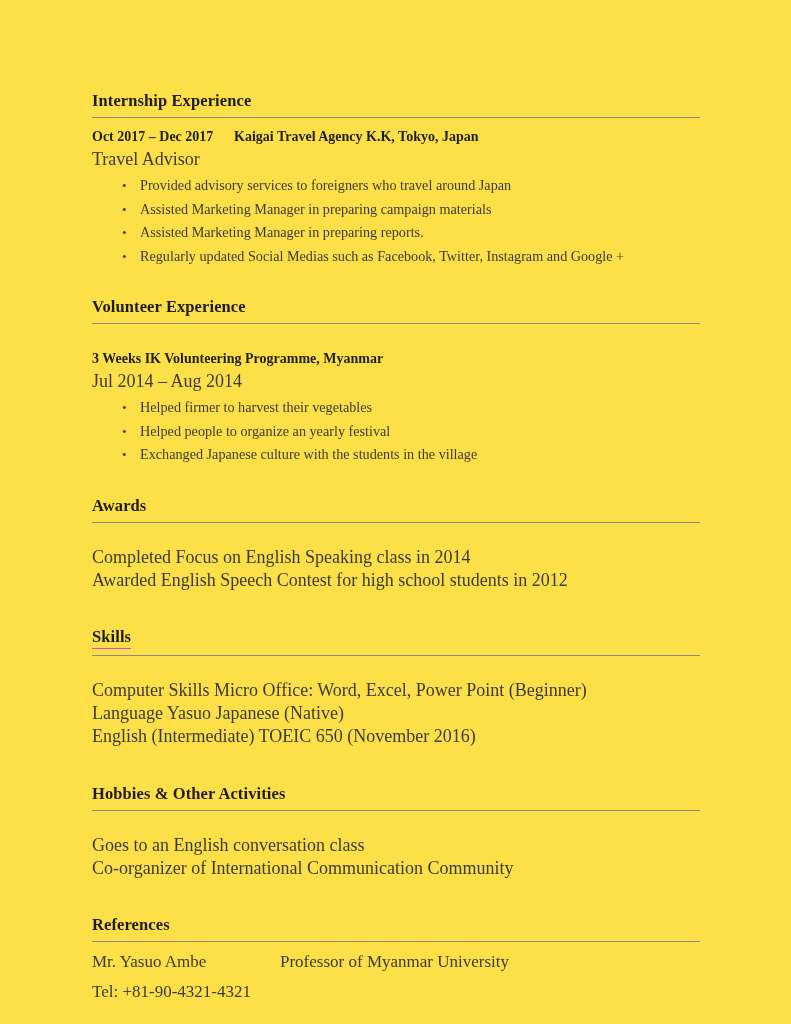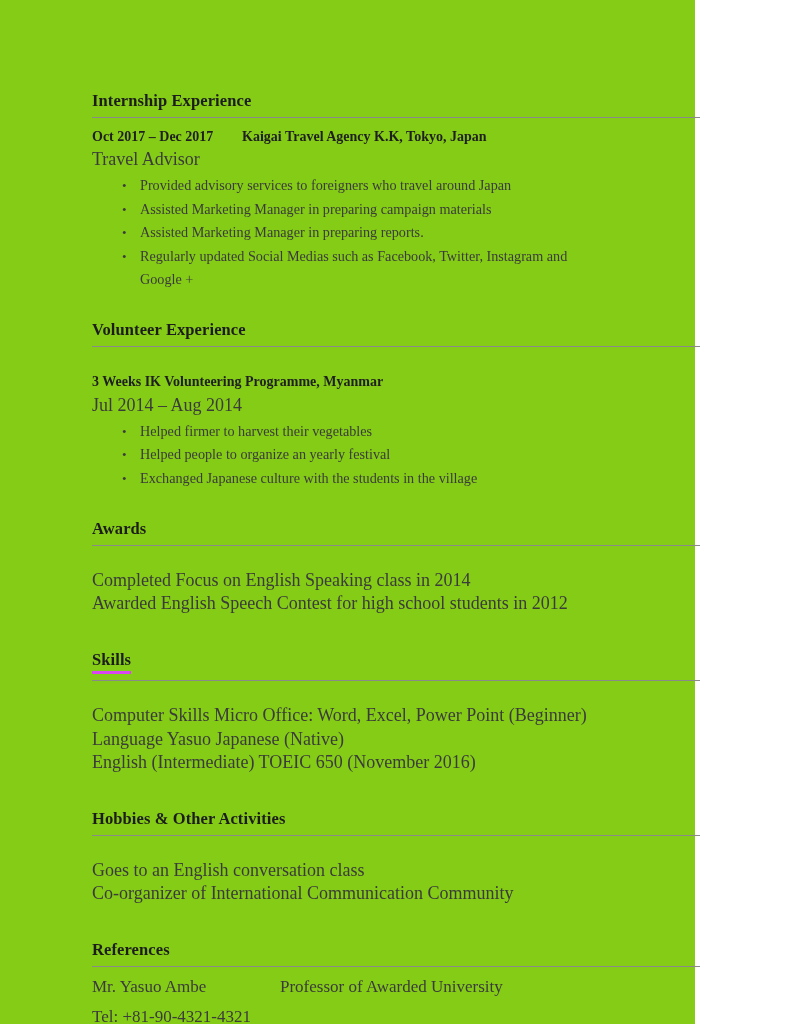--- a/index.html
+++ b/index.html
@@ -9,42 +9,42 @@
   }
   body {
     width: 791px;
     height: 1024px;
     font-family: "Liberation Serif", "DejaVu Serif", serif;
     color: #3b3b3b;
     overflow: hidden;
   }
   .page {
     position: relative;
-    width: 695px;
+    width: 791px;
     height: 1024px;
-    background: #84cc16;
+    background: #fde047;
     box-sizing: border-box;
     padding: 92px 91px 0 92px;
   }
 
   
   .section { margin: 0; }
 
   .sec-head {
     font-size: 16.5px;
     font-weight: 600;
     color: #1c1c1c;
     letter-spacing: 0.1px;
     line-height: 1.15;
     margin: 0;
     padding: 0;
   }
   .sec-head.underlined {
     display: inline-block;
-    border-bottom: 3px solid #d946ef;
+    border-bottom: 1px solid #d946ef;
     padding-bottom: 1px;
   }
   .rule {
     height: 0;
     border-top: 1.4px solid #8a8a8a;
     margin: 6px 0 0 0;
     width: 608px;
   }
 
   
@@ -62,21 +62,20 @@
   }
   .line.first { margin-top: 23px; }
 
   .tabline {
     display: flex;
     font-size: 14px;
     line-height: 23.2px;
     font-weight: 700;
     color: #1f1f1f;
     margin-top: 7px;
-    gap: 8px;
   }
   .tabline .col1 { width: 142px; flex: none; }
 
   ul.bullets {
     list-style: none;
     margin: 3px 0 0 0;
     padding: 0;
   }
   ul.bullets li {
     position: relative;
@@ -205,18 +204,18 @@
   </div>
 
   <div class="gap-xl"></div>
 
   <div class="section">
     <div class="sec-head">References</div>
     <div class="rule"></div>
 
     <div class="ref-row">
       <span class="col1">Mr. Yasuo Ambe</span>
-      <span>Professor of Awarded University</span>
+      <span>Professor of Myanmar University</span>
     </div>
     <div class="ref-tel">Tel: +81-90-4321-4321</div>
   </div>
 
 </div>
 
 </body></html>

